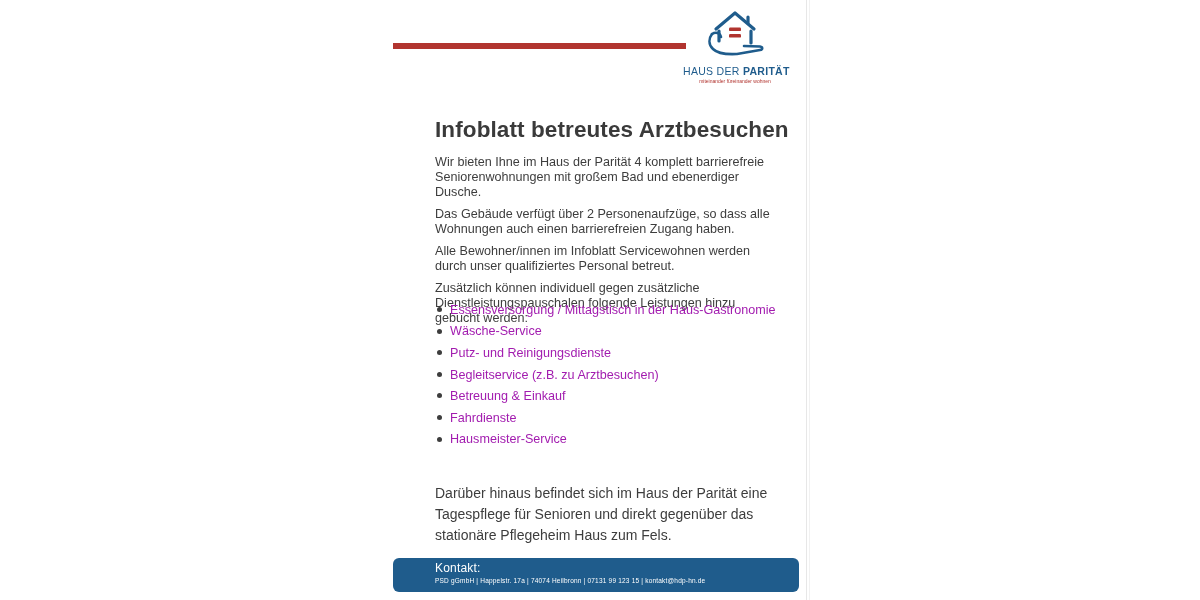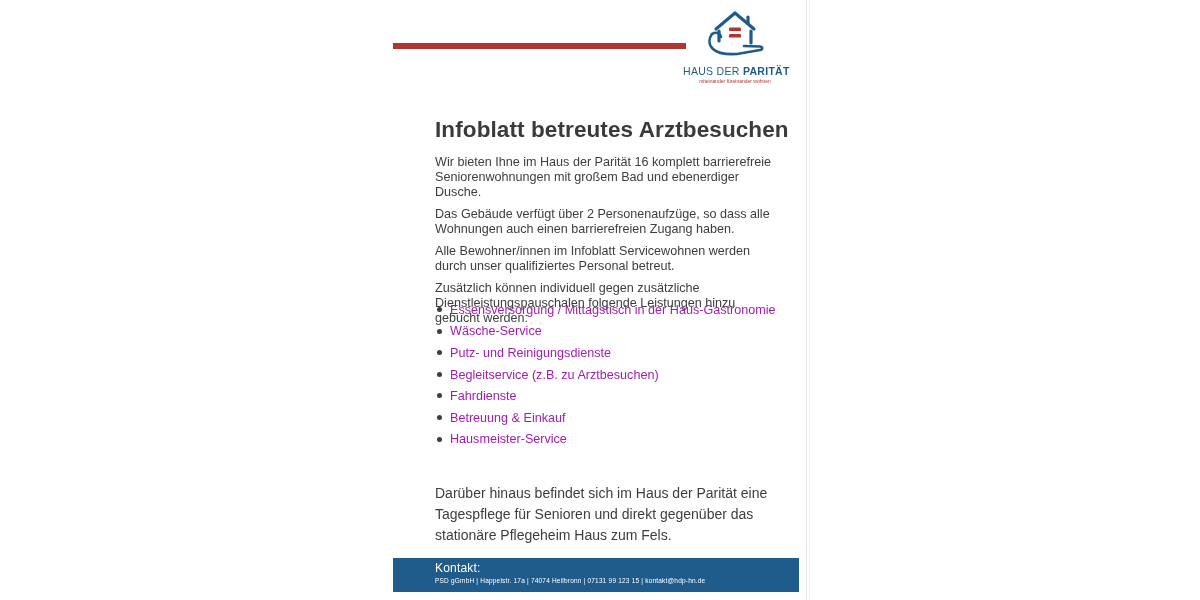--- a/index.html
+++ b/index.html
@@ -128,20 +128,21 @@
   .footer-bar {
     position: absolute;
     left: 393px;
     top: 558px;
     width: 406px;
     height: 34px;
     background: #1f5c8c;
     color: #ffffff;
     box-sizing: border-box;
     padding: 3px 8px 0 42px;
+    border-radius: 6px;
   }
   .footer-heading {
     font-size: 12px;
     letter-spacing: 0.2px;
   }
   .footer-line {
     margin-top: 2px;
     font-size: 6.5px;
     letter-spacing: 0.2px;
     white-space: nowrap;
@@ -175,21 +176,21 @@
     </svg>
     <div class="logo-brand">
       <span>HAUS DER </span><span class="bold">PARITÄT</span>
     </div>
     <div class="logo-tagline">miteinander füreinander wohnen</div>
   </div>
 
   <h1 class="doc-title">Infoblatt betreutes Arztbesuchen</h1>
 
   <div class="body-copy">
-    <p>Wir bieten Ihne im Haus der Parität 16 komplett barrierefreie Seniorenwohnungen mit großem Bad und ebenerdiger Dusche.</p>
+    <p>Wir bieten Ihne im Haus der Parität 4 komplett barrierefreie Seniorenwohnungen mit großem Bad und ebenerdiger Dusche.</p>
     <p>Das Gebäude verfügt über 2 Personenaufzüge, so dass alle Wohnungen auch einen barrierefreien Zugang haben.</p>
     <p>Alle Bewohner/innen im Infoblatt Servicewohnen werden durch unser qualifiziertes Personal betreut.</p>
     <p>Zusätzlich können individuell gegen zusätzliche Dienstleistungspauschalen folgende Leistungen hinzu gebucht werden:</p>
   </div>
 
   <ul class="bullets">
     <li>
         <span class="dot"></span>
         <span>Essensversorgung / Mittagstisch in der Haus-Gastronomie</span>
       </li>
@@ -200,25 +201,25 @@
     <li>
         <span class="dot"></span>
         <span>Putz- und Reinigungsdienste</span>
       </li>
     <li>
         <span class="dot"></span>
         <span>Begleitservice (z.B. zu Arztbesuchen)</span>
       </li>
     <li>
         <span class="dot"></span>
+        <span>Betreuung &amp; Einkauf</span>
+      </li>
+    <li>
+        <span class="dot"></span>
         <span>Fahrdienste</span>
-      </li>
-    <li>
-        <span class="dot"></span>
-        <span>Betreuung &amp; Einkauf</span>
       </li>
     <li>
         <span class="dot"></span>
         <span>Hausmeister-Service</span>
       </li>
   </ul>
 
   <p class="closing">Darüber hinaus befindet sich im Haus der Parität eine Tagespflege für Senioren und direkt gegenüber das stationäre Pflegeheim Haus zum Fels.</p>
 
   <div class="footer-bar">

